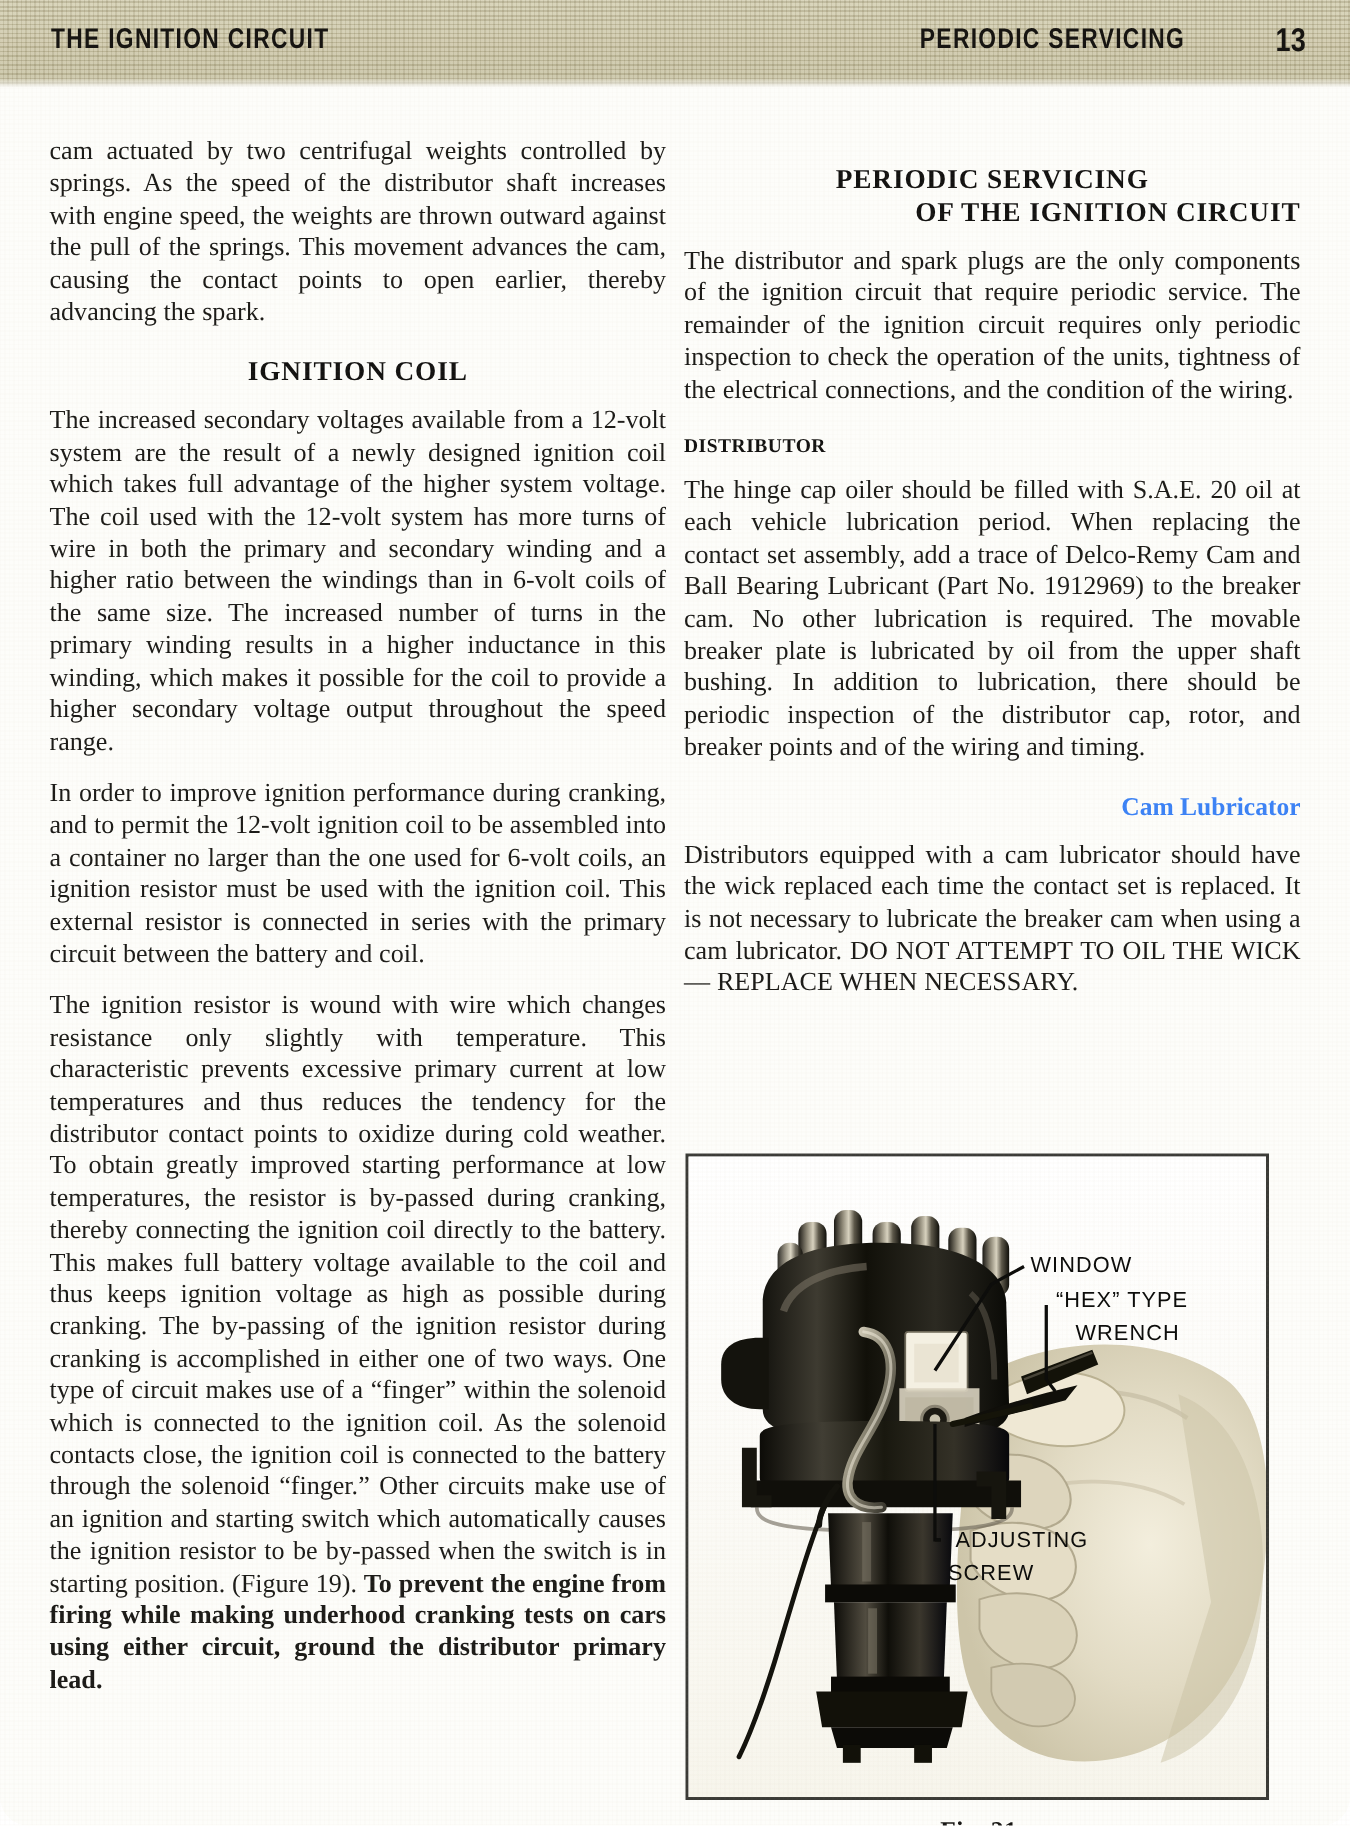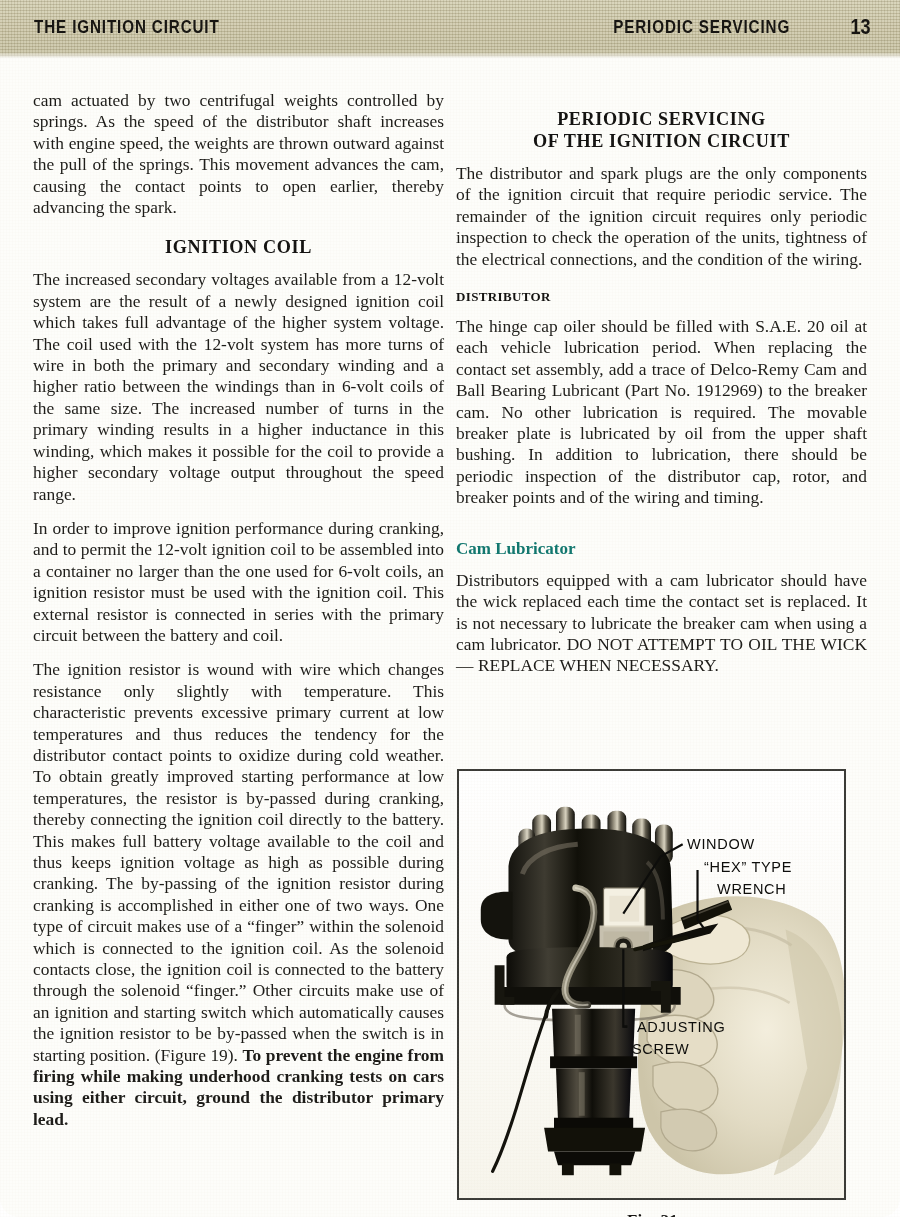--- a/index.html
+++ b/index.html
@@ -89,34 +89,35 @@
 
   h2.center-head{
     margin:18px 0 11px 0;
     text-align:center;
     font-size:18.2px;
     line-height:22px;
     font-weight:700;
     letter-spacing:.6px;
     color:#121110;
   }
-  h2.center-head .l2{display:block;}
+  h2.center-head .l2{display:block;text-align:right;}
 
   h3.sub-head{
     margin:19px 0 11px 0;
     font-size:13px;
     font-weight:700;
     letter-spacing:.35px;
     color:#121110;
   }
   h4.sub-head-sm{
-    margin:30px 0 11px 0;
+    margin:19px 0 11px 0;
     font-size:17px;
     font-weight:700;
-    color:#0f766e;
+    color:#3b82f6;
+    text-align:right;
   }
 
   
   #figure-wrap{
     position:absolute;left:457px;top:711px;width:391px;
   }
   #figure-frame{
     position:relative;
     width:389px;height:431px;
     border:2px solid #3a3a36;

